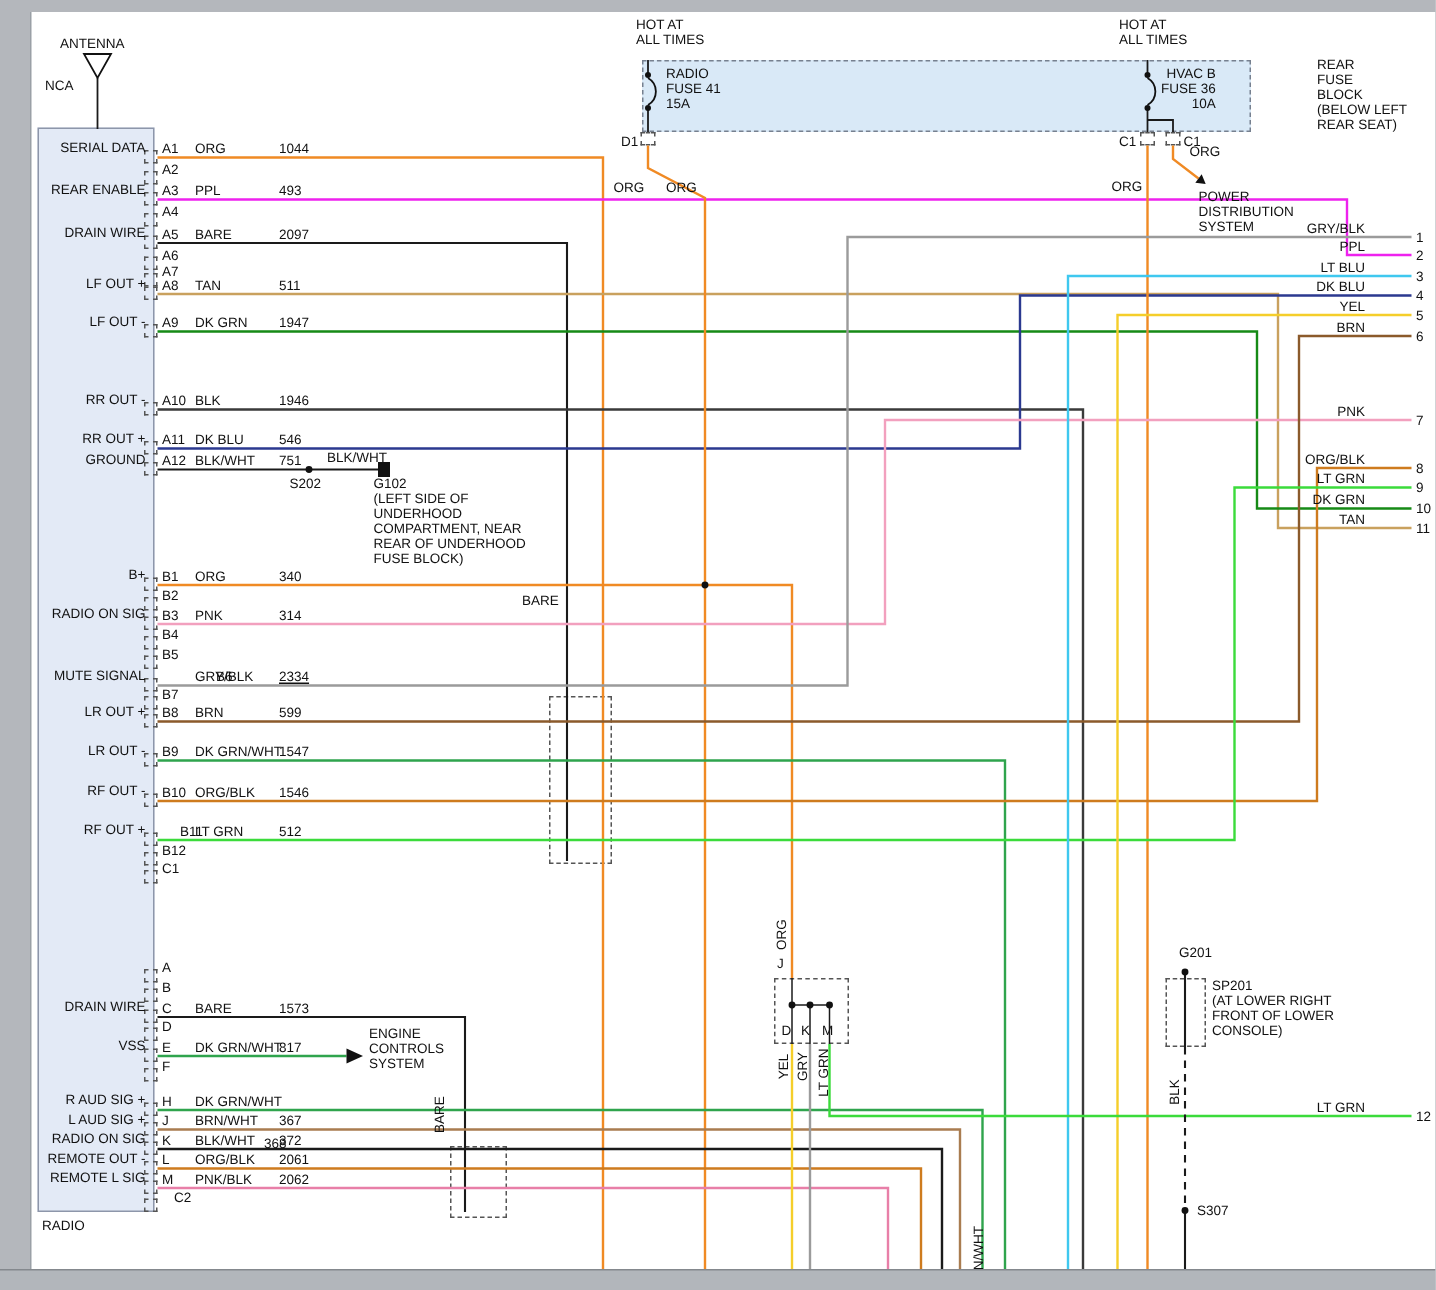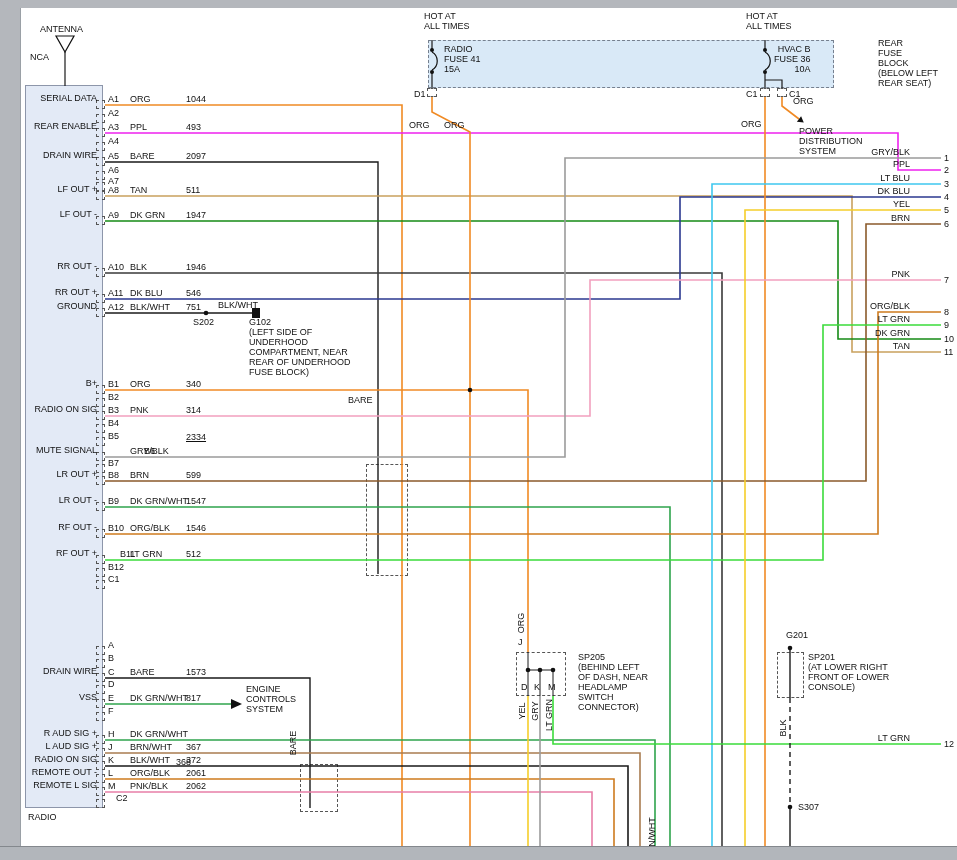--- a/index.html
+++ b/index.html
@@ -207,28 +207,20 @@
         <div>FUSE BLOCK)</div>
       </div>
       <div class="t" style="left: 348px; top: 395px;">
         <div>BARE</div>
       </div>
       <div class="t" style="left: 246px; top: 684px;">
         <div>ENGINE</div>
         <div>CONTROLS</div>
         <div>SYSTEM</div>
       </div>
-      <div class="t" style="left: 578px; top: 652px;">
-        <div>SP205</div>
-        <div>(BEHIND LEFT</div>
-        <div>OF DASH, NEAR</div>
-        <div>HEADLAMP</div>
-        <div>SWITCH</div>
-        <div>CONNECTOR)</div>
-      </div>
       <div class="t" style="left: 518px; top: 637px;">
         <div>J</div>
       </div>
       <div class="t" style="left: 521px; top: 682px;">
         <div>D</div>
       </div>
       <div class="t" style="left: 534px; top: 682px;">
         <div>K</div>
       </div>
       <div class="t" style="left: 548px; top: 682px;">
@@ -446,21 +438,21 @@
       </div>
       <div class="t" style="left: 108px; top: 431px;">
         <div>B5</div>
       </div>
       <div class="t" style="left: 108px; top: 446px; padding-left: 36px;">
         <div>B6</div>
       </div>
       <div class="t" style="left: 130px; top: 446px;">
         <div>GRY/BLK</div>
       </div>
-      <div class="t" style="left: 186px; top: 432px; text-decoration: underline;">
+      <div class="t" style="left: 186px; top: 446px; text-decoration: underline;">
         <div>2334</div>
       </div>
       <div class="t" style="left: 108px; top: 458px;">
         <div>B7</div>
       </div>
       <div class="t" style="left: 108px; top: 470px;">
         <div>B8</div>
       </div>
       <div class="t" style="left: 130px; top: 470px;">
         <div>BRN</div>

